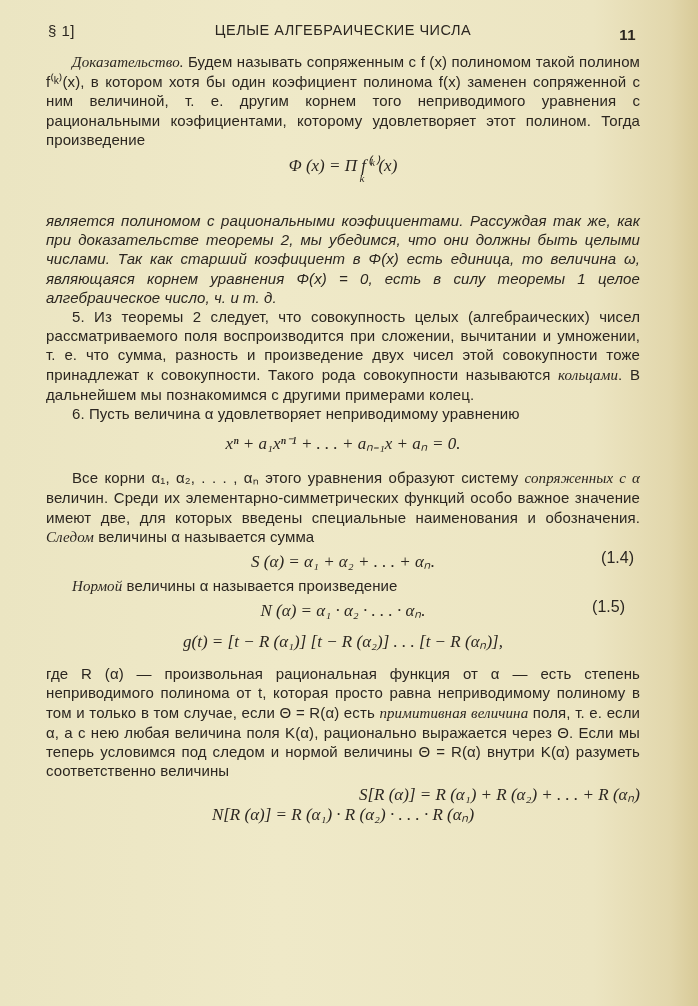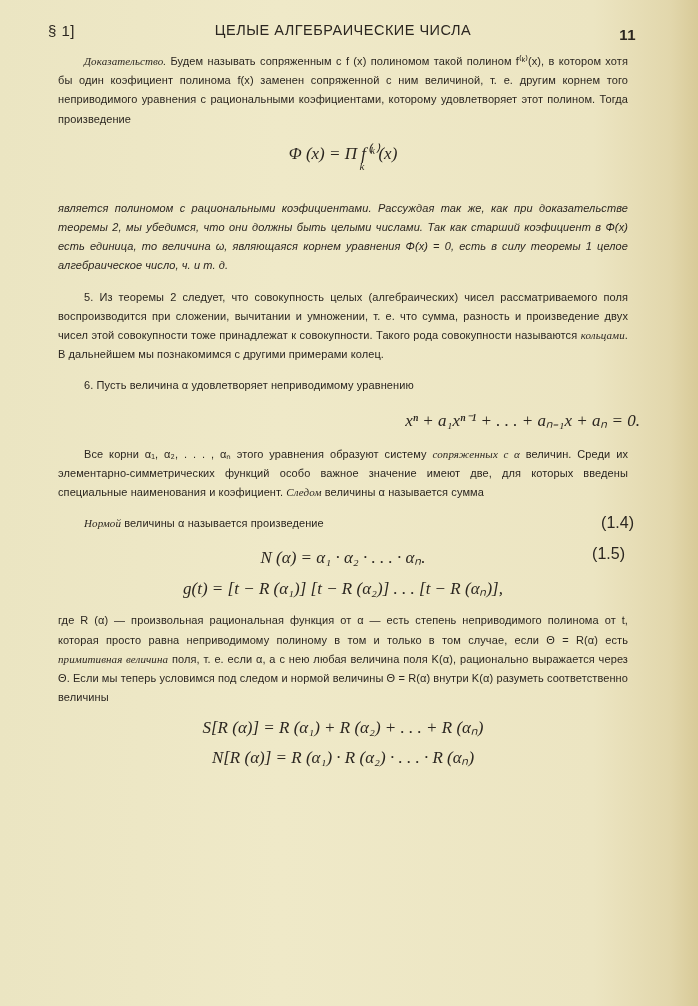--- a/index.html
+++ b/index.html
@@ -10,23 +10,23 @@
     color:#2b2620;
     position:relative;
   }
   .page { position:absolute; left:46px; top:20px; width:594px; }
   .header { position:relative; height:24px; font-family:"Liberation Sans", sans-serif; font-size:15px; letter-spacing:0.5px; }
   .header .sec { position:absolute; left:2px; top:2px; }
   .header .title { position:absolute; left:0; right:0; text-align:center; top:2px; font-size:14.5px; }
   .header .num { position:absolute; right:4px; top:6px; font-weight:bold; }
   .p {
     font-family: "Liberation Sans Narrow", "Liberation Sans", sans-serif;
-    font-size:11px; line-height:19.2px;
+    font-size:15px; line-height:19.2px;
     text-align:justify; text-align-last:left;
-    margin:12px; letter-spacing:0.1px;
+    margin:0; letter-spacing:0.1px;
   }
   .ind { text-indent:26px; }
   .it { font-style:italic; font-family:"Liberation Serif", serif; }
   .formula {
     font-family:"Liberation Serif", serif; font-style:italic;
     font-size:17px; text-align:center; position:relative; margin:16px;
   }
   .eqno { position:absolute; right:6px; font-style:normal; font-family:"Liberation Sans", sans-serif; font-size:16px; }
 </style>
 </head>
@@ -45,35 +45,36 @@
     <span>Φ (x) = Π f⁽ᵏ⁾(x)</span>
     <div style="font-size:11px;margin-left:38px;margin-top:-4px;">k</div>
   </div>
 
   <p class="p" style="margin-top:8px;font-style:italic;">является полиномом с рациональными коэфициентами. Рассуждая так же, как при доказательстве теоремы 2, мы убедимся, что они должны быть целыми числами. Так как старший коэфициент в Φ(x) есть единица, то величина ω, являющаяся корнем уравнения Φ(x) = 0, есть в силу теоремы 1 целое алгебраическое число, ч. и т. д.</p>
 
   <p class="p ind"><span>5. Из теоремы 2 следует, что совокупность целых (алгебраических) чисел рассматриваемого поля воспроизводится при сложении, вычитании и умножении, т. е. что сумма, разность и произведение двух чисел этой совокупности тоже принадлежат к совокупности. Такого рода совокупности называются </span><span class="it">кольцами</span><span>. В дальнейшем мы познакомимся с другими примерами колец.</span></p>
 
   <p class="p ind">6. Пусть величина α удовлетворяет неприводимому уравнению</p>
 
-  <p class="formula" style="margin:8px 0 14px;text-align:right;">xⁿ + a₁xⁿ⁻¹ + . . . + aₙ₋₁x + aₙ = 0.</p>
+  <p class="formula" style="margin:8px 0 14px;">xⁿ + a₁xⁿ⁻¹ + . . . + aₙ₋₁x + aₙ = 0.</p>
 
-  <p class="p ind"><span>Все корни α₁, α₂, . . . , αₙ этого уравнения образуют систему </span><span class="it">сопряженных с α</span><span> величин. Среди их элементарно-симметрических функций особо важное значение имеют две, для которых введены специальные наименования и коэфициент. </span><span class="it">Следом</span><span> величины α называется сумма</span></p>
+  <p class="p ind"><span>Все корни α₁, α₂, . . . , αₙ этого уравнения образуют систему </span><span class="it">сопряженных с α</span><span> величин. Среди их элементарно-симметрических функций особо важное значение имеют две, для которых введены специальные наименования и обозначения. </span><span class="it">Следом</span><span> величины α называется сумма</span></p>
 
   <p class="formula" style="margin:2px 0 4px;">
+    <span>S (α) = α₁ + α₂ + . . . + αₙ.</span>
     <span class="eqno">(1.4)</span>
   </p>
 
   <p class="p ind"><span class="it">Нормой</span><span> величины α называется произведение</span></p>
 
   <p class="formula" style="margin:2px 9px 4px;">
     <span>N (α) = α₁ · α₂ · . . . · αₙ.</span>
     <span class="eqno">(1.5)</span>
   </p>
 
 
   <p class="formula" style="margin:8px 0 12px;">g(t) = [t − R (α₁)] [t − R (α₂)] . . . [t − R (αₙ)],</p>
 
   <p class="p"><span>где R (α) — произвольная рациональная функция от α — есть степень неприводимого полинома от t, которая просто равна неприводимому полиному в том и только в том случае, если Θ = R(α) есть </span><span class="it">примитивная величина</span><span> поля, т. е. если α, а с нею любая величина поля K(α), рационально выражается через Θ. Если мы теперь условимся под следом и нормой величины Θ = R(α) внутри K(α) разуметь соответственно величины</span></p>
 
-  <p class="formula" style="margin:6px 0 12px;line-height:18px;">S[R (α)] = R (α₁) + R (α₂) + . . . + R (αₙ)</p>
+  <p class="formula" style="margin:6px 0 2px;line-height:18px;text-align:right;">S[R (α)] = R (α₁) + R (α₂) + . . . + R (αₙ)</p>
   <p class="formula" style="margin:0;line-height:18px;">N[R (α)] = R (α₁) · R (α₂) · . . . · R (αₙ)</p>
 </div>
 
 </body></html>

